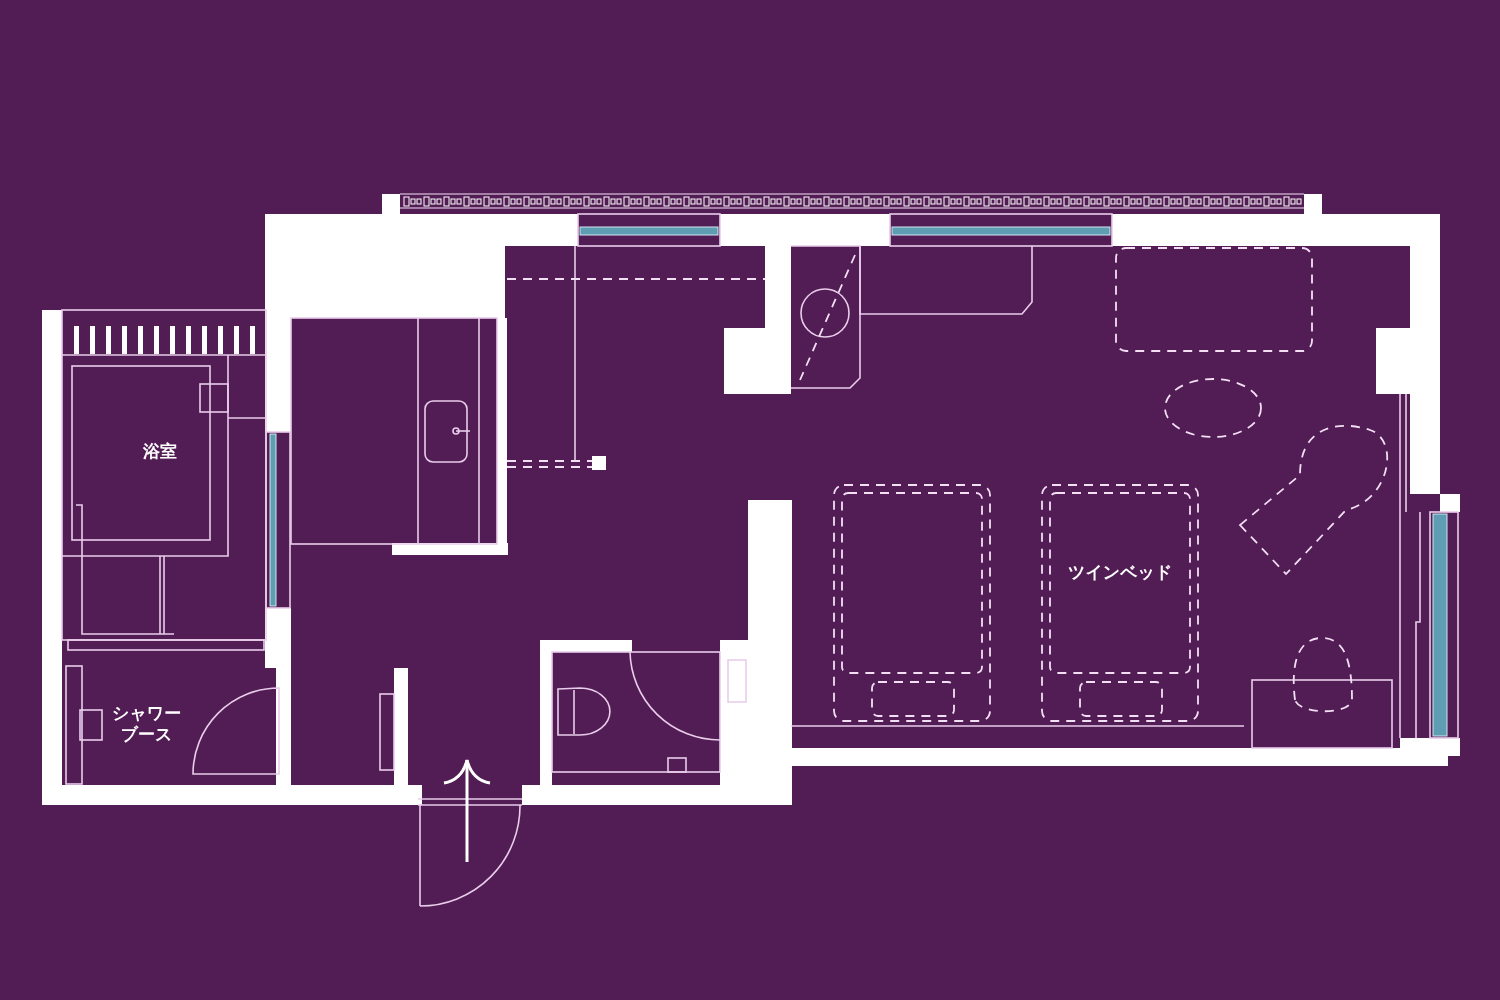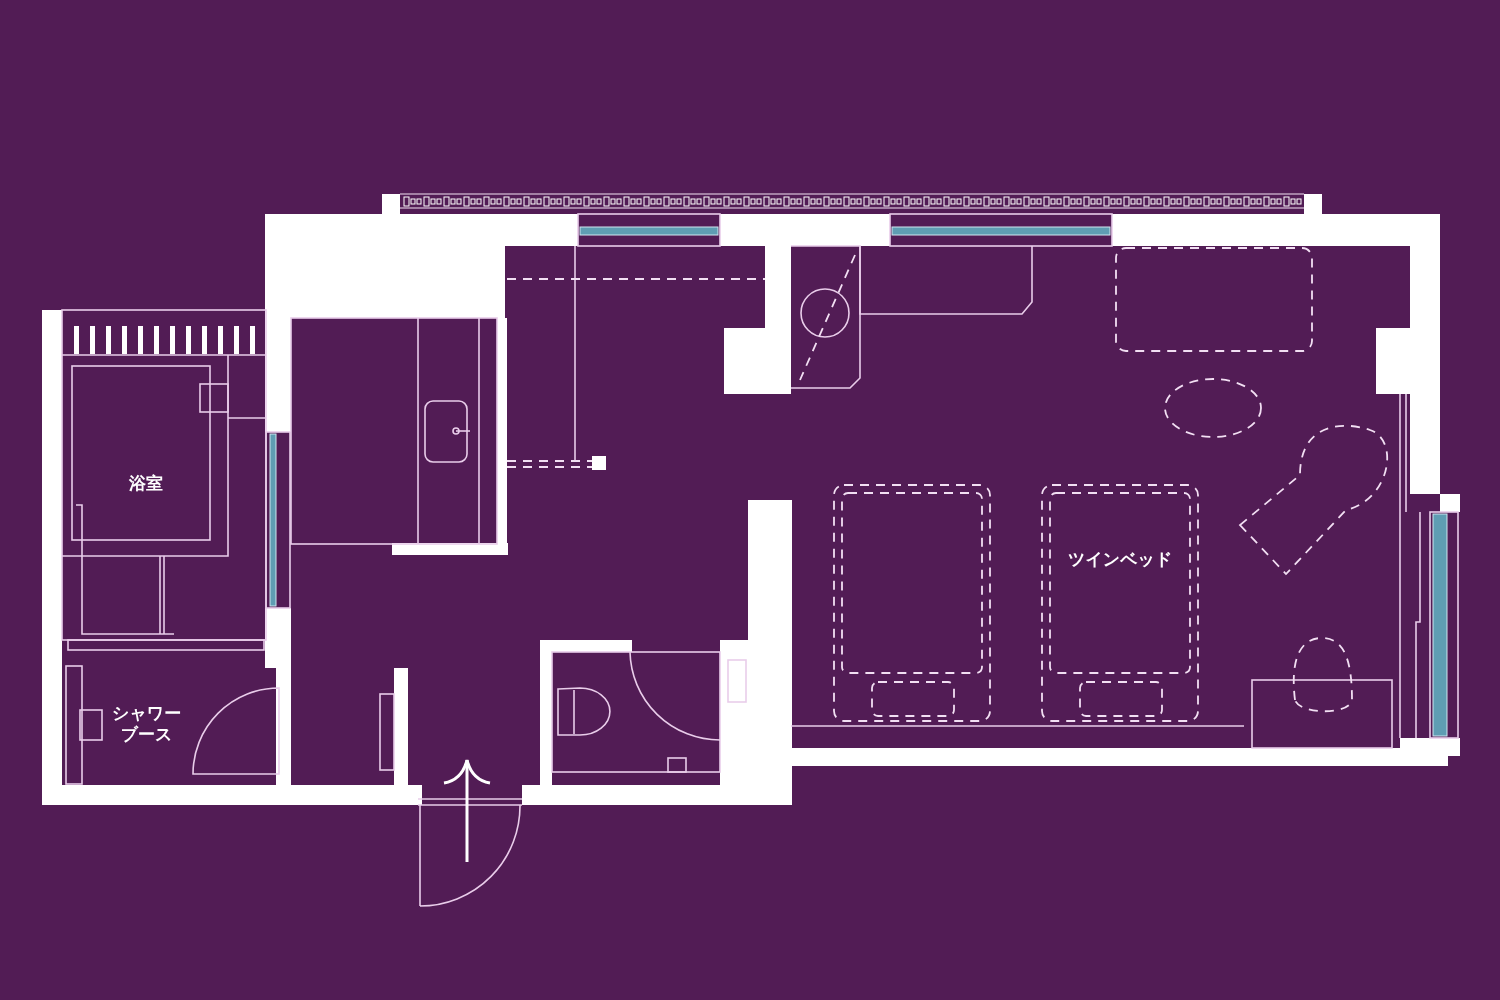--- a/index.html
+++ b/index.html
@@ -287,18 +287,18 @@
     <rect class="dash" x="872" y="682" width="82" height="34" rx="6"></rect>
     <rect class="dash" x="1042" y="485" width="156" height="236" rx="10"></rect>
     <rect class="dash" x="1050" y="493" width="140" height="180" rx="6"></rect>
     <rect class="dash" x="1080" y="682" width="82" height="34" rx="6"></rect>
     <line class="ln" x1="791" y1="726" x2="1244" y2="726"></line>
     <rect class="ln" x="1252" y="680" width="140" height="68"></rect>
     <path class="dash" d="M1295,700 C1290,660 1300,638 1322,638 C1344,638 1352,660 1352,700 C1350,715 1300,715 1295,700 Z"></path>
   </g>
 </svg>
 
-<div class="lbl" style="left:129px;top:441px;margin-top:32px;">浴室</div>
+<div class="lbl" style="left:143px;top:441px;">浴室</div>
 <div class="lbl" style="left:112px;top:703px;">
   <div>シャワー</div>
   <div>ブース</div>
 </div>
-<div class="lbl" style="left:1068px;top:549px;">ツインベッド</div>
+<div class="lbl" style="left:1068px;top:562px;">ツインベッド</div>
 
 </body></html>

